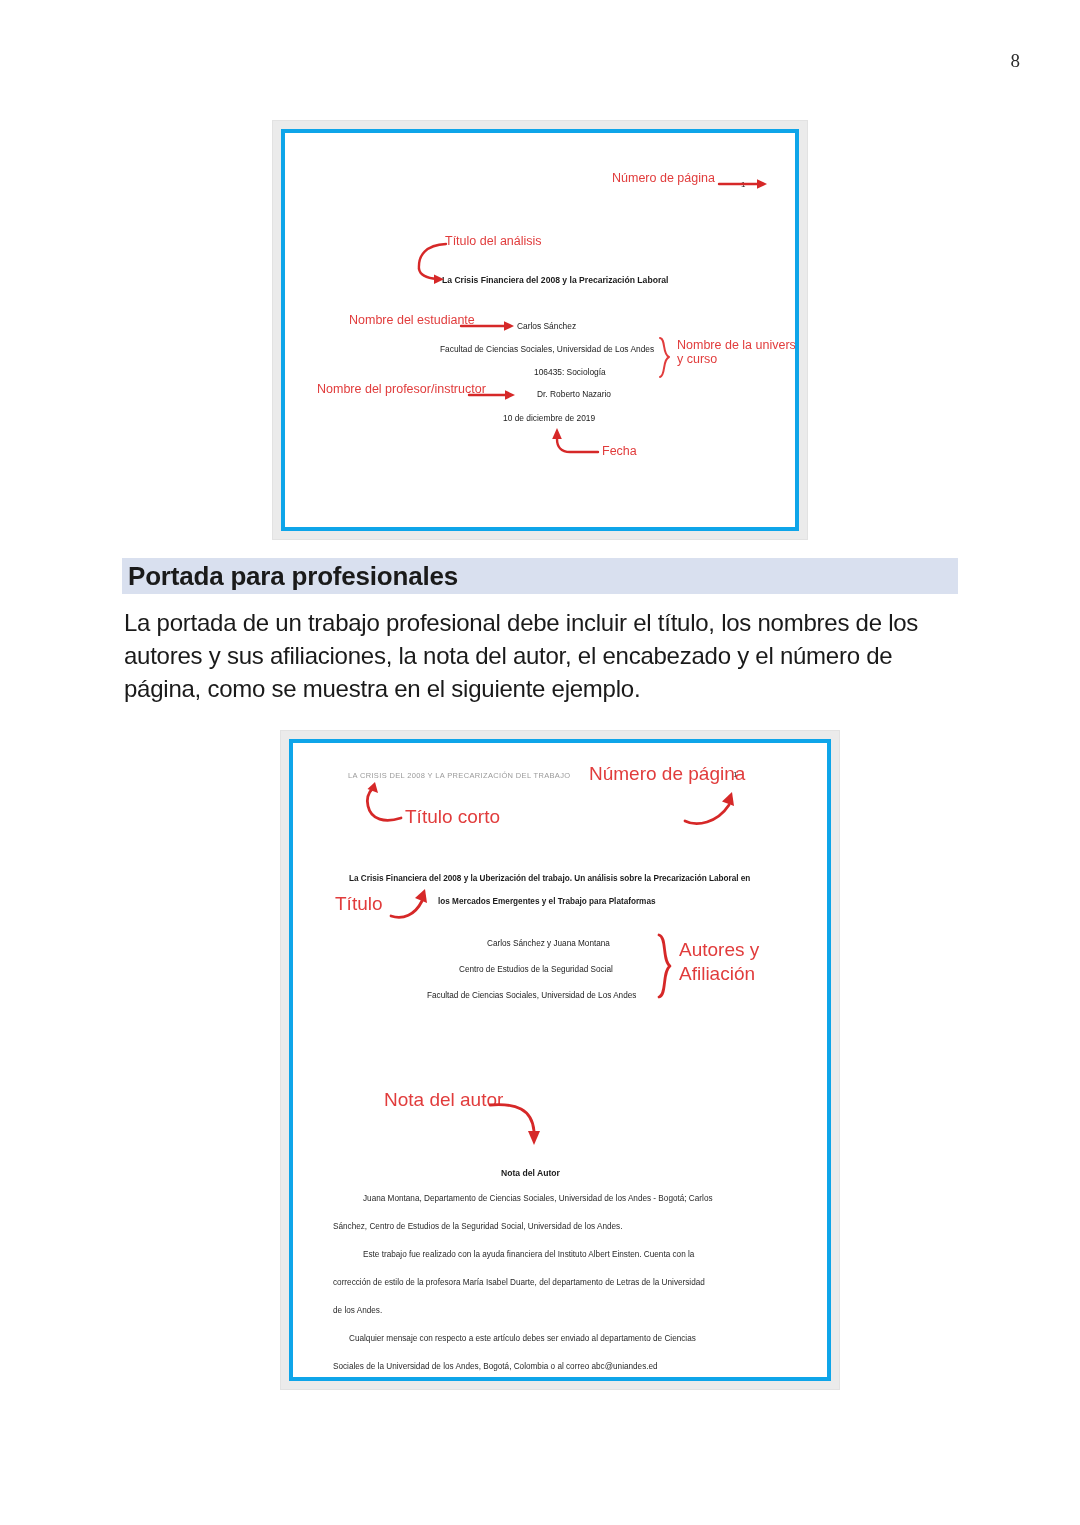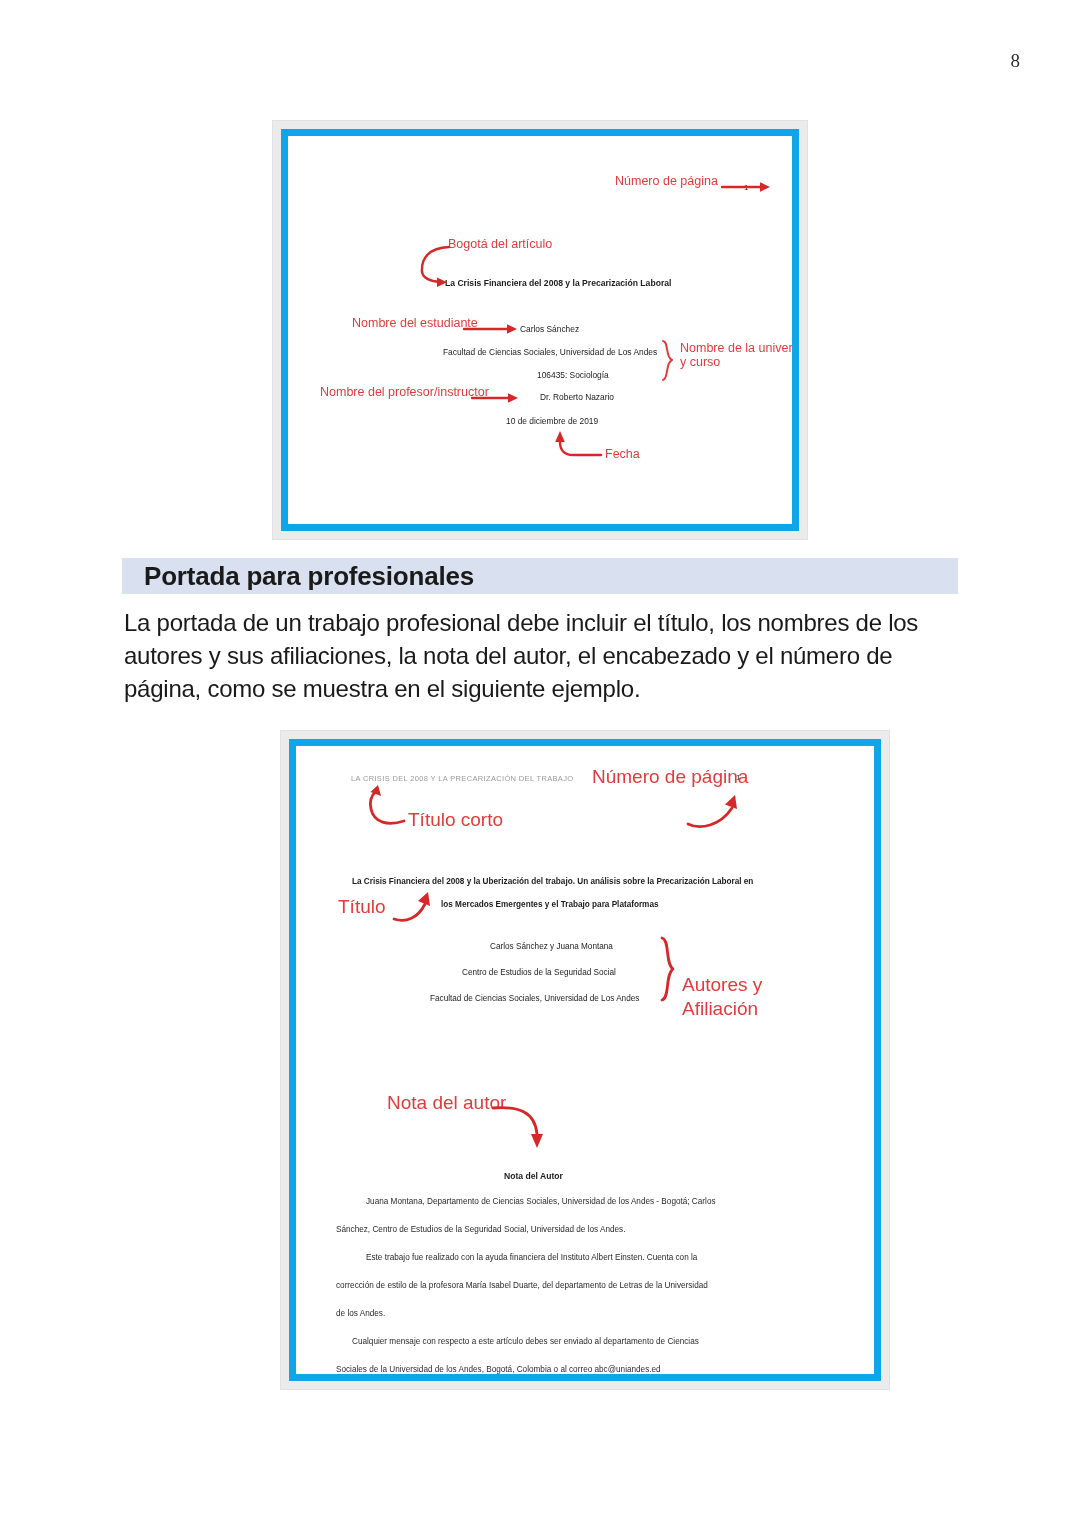--- a/index.html
+++ b/index.html
@@ -32,21 +32,21 @@
     background: #ebebeb;
     border: 1px solid #e2e2e2;
     box-sizing: border-box;
     padding: 8px;
   }
   .figure-page {
     position: relative;
     width: 100%;
     height: 100%;
     background: #ffffff;
-    border: 7px solid #0ea5e9;
+    border: 4px solid #0ea5e9;
     box-sizing: border-box;
     overflow: hidden;
   }
 
   
   #figure-student {
     left: 272px;
     top: 120px;
     width: 536px;
     height: 420px;
@@ -78,21 +78,21 @@
   .section-heading {
     position: absolute;
     left: 122px;
     top: 558px;
     width: 836px;
     height: 36px;
     background: #d9e0ef;
     box-sizing: border-box;
     display: flex;
     align-items: center;
-    padding-left: 22px;
+    padding-left: 6px;
   }
   .section-heading span {
     font-size: 26px;
     font-weight: bold;
     color: #1a1a1a;
     letter-spacing: -0.2px;
   }
 
   
   .body-paragraph {
@@ -103,21 +103,21 @@
     font-size: 24px;
     line-height: 33px;
     color: #1a1a1a;
     letter-spacing: -0.25px;
   }
 
   
   #figure-professional {
     left: 280px;
     top: 730px;
-    width: 610px;
+    width: 560px;
     height: 660px;
   }
 
   .runhead {
     position: absolute;
     font-size: 7.5px;
     letter-spacing: 0.35px;
     color: #9a9a9a;
     font-family: "Liberation Sans", sans-serif;
     white-space: nowrap;
@@ -149,21 +149,21 @@
     <div class="doc-text" style="left:456px; top:47px; font-size:8px;">1</div>
 
     <div class="ann" style="left:327px; top:38px; font-size:12.5px;">Número de página</div>
     <svg class="ann-svg" style="left:434px; top:44px;" width="50" height="14" viewBox="0 0 50 14">
       <line x1="0" y1="7" x2="38" y2="7" stroke="#d62828" stroke-width="2.4" stroke-linecap="round"></line>
       <polygon points="38,2.2 48,7 38,11.8" fill="#d62828"></polygon>
     </svg>
 
     <div class="doc-text bold" style="left:157px; top:142px; font-size:8.6px;">La Crisis Financiera del 2008 y la Precarización Laboral</div>
 
-    <div class="ann" style="left:160px; top:101px; font-size:12.5px;">Bogotá del artículo</div>
+    <div class="ann" style="left:160px; top:101px; font-size:12.5px;">Título del análisis</div>
     <svg class="ann-svg" style="left:127px; top:108px;" width="40" height="45" viewBox="0 0 40 45">
       <path d="M34,3 C14,4 6,14 7,28" fill="none" stroke="#d62828" stroke-width="2.4" stroke-linecap="round"></path>
       <path d="M7,28 C8,34 14,37 25,38" fill="none" stroke="#d62828" stroke-width="2.4" stroke-linecap="round"></path>
       <polygon points="22,33.5 32,38.3 22,43" fill="#d62828"></polygon>
     </svg>
 
     <div class="doc-text" style="left:232px; top:188px; font-size:8.4px;">Carlos Sánchez</div>
 
     <div class="ann" style="left:64px; top:180px; font-size:12.5px;">Nombre del estudiante</div>
     <svg class="ann-svg" style="left:176px; top:186px;" width="55" height="14" viewBox="0 0 55 14">
@@ -236,21 +236,21 @@
       <polygon points="26,13 36,4 38,18" fill="#d62828"></polygon>
     </svg>
 
     <div class="doc-text" style="left:194px; top:196px; font-size:8.2px;">Carlos Sánchez y Juana Montana</div>
     <div class="doc-text" style="left:166px; top:222px; font-size:8.2px;">Centro de Estudios de la Seguridad Social</div>
     <div class="doc-text" style="left:134px; top:248px; font-size:8.2px;">Facultad de Ciencias Sociales, Universidad de Los Andes</div>
 
     <svg class="ann-svg" style="left:363px; top:190px;" width="18" height="66" viewBox="0 0 18 66">
       <path d="M3,2 C11,4 6,27 14,33 C6,39 11,62 3,64" fill="none" stroke="#d62828" stroke-width="2.8" stroke-linecap="round" stroke-linejoin="round"></path>
     </svg>
-    <div class="ann" style="left:386px; top:195px; font-size:19px; line-height:1.25;margin-top:32px;">
+    <div class="ann" style="left:386px; top:195px; font-size:19px; line-height:1.25;">
       <div>Autores y</div>
       <div>Afiliación</div>
     </div>
 
     <div class="ann" style="left:91px; top:346px; font-size:19px;">Nota del autor</div>
     <svg class="ann-svg" style="left:195px; top:356px;" width="60" height="62" viewBox="0 0 60 62">
       <path d="M2,6 C28,4 44,10 46,32" fill="none" stroke="#d62828" stroke-width="2.8" stroke-linecap="round"></path>
       <polygon points="40,32 46,46 52,32" fill="#d62828"></polygon>
     </svg>
 

